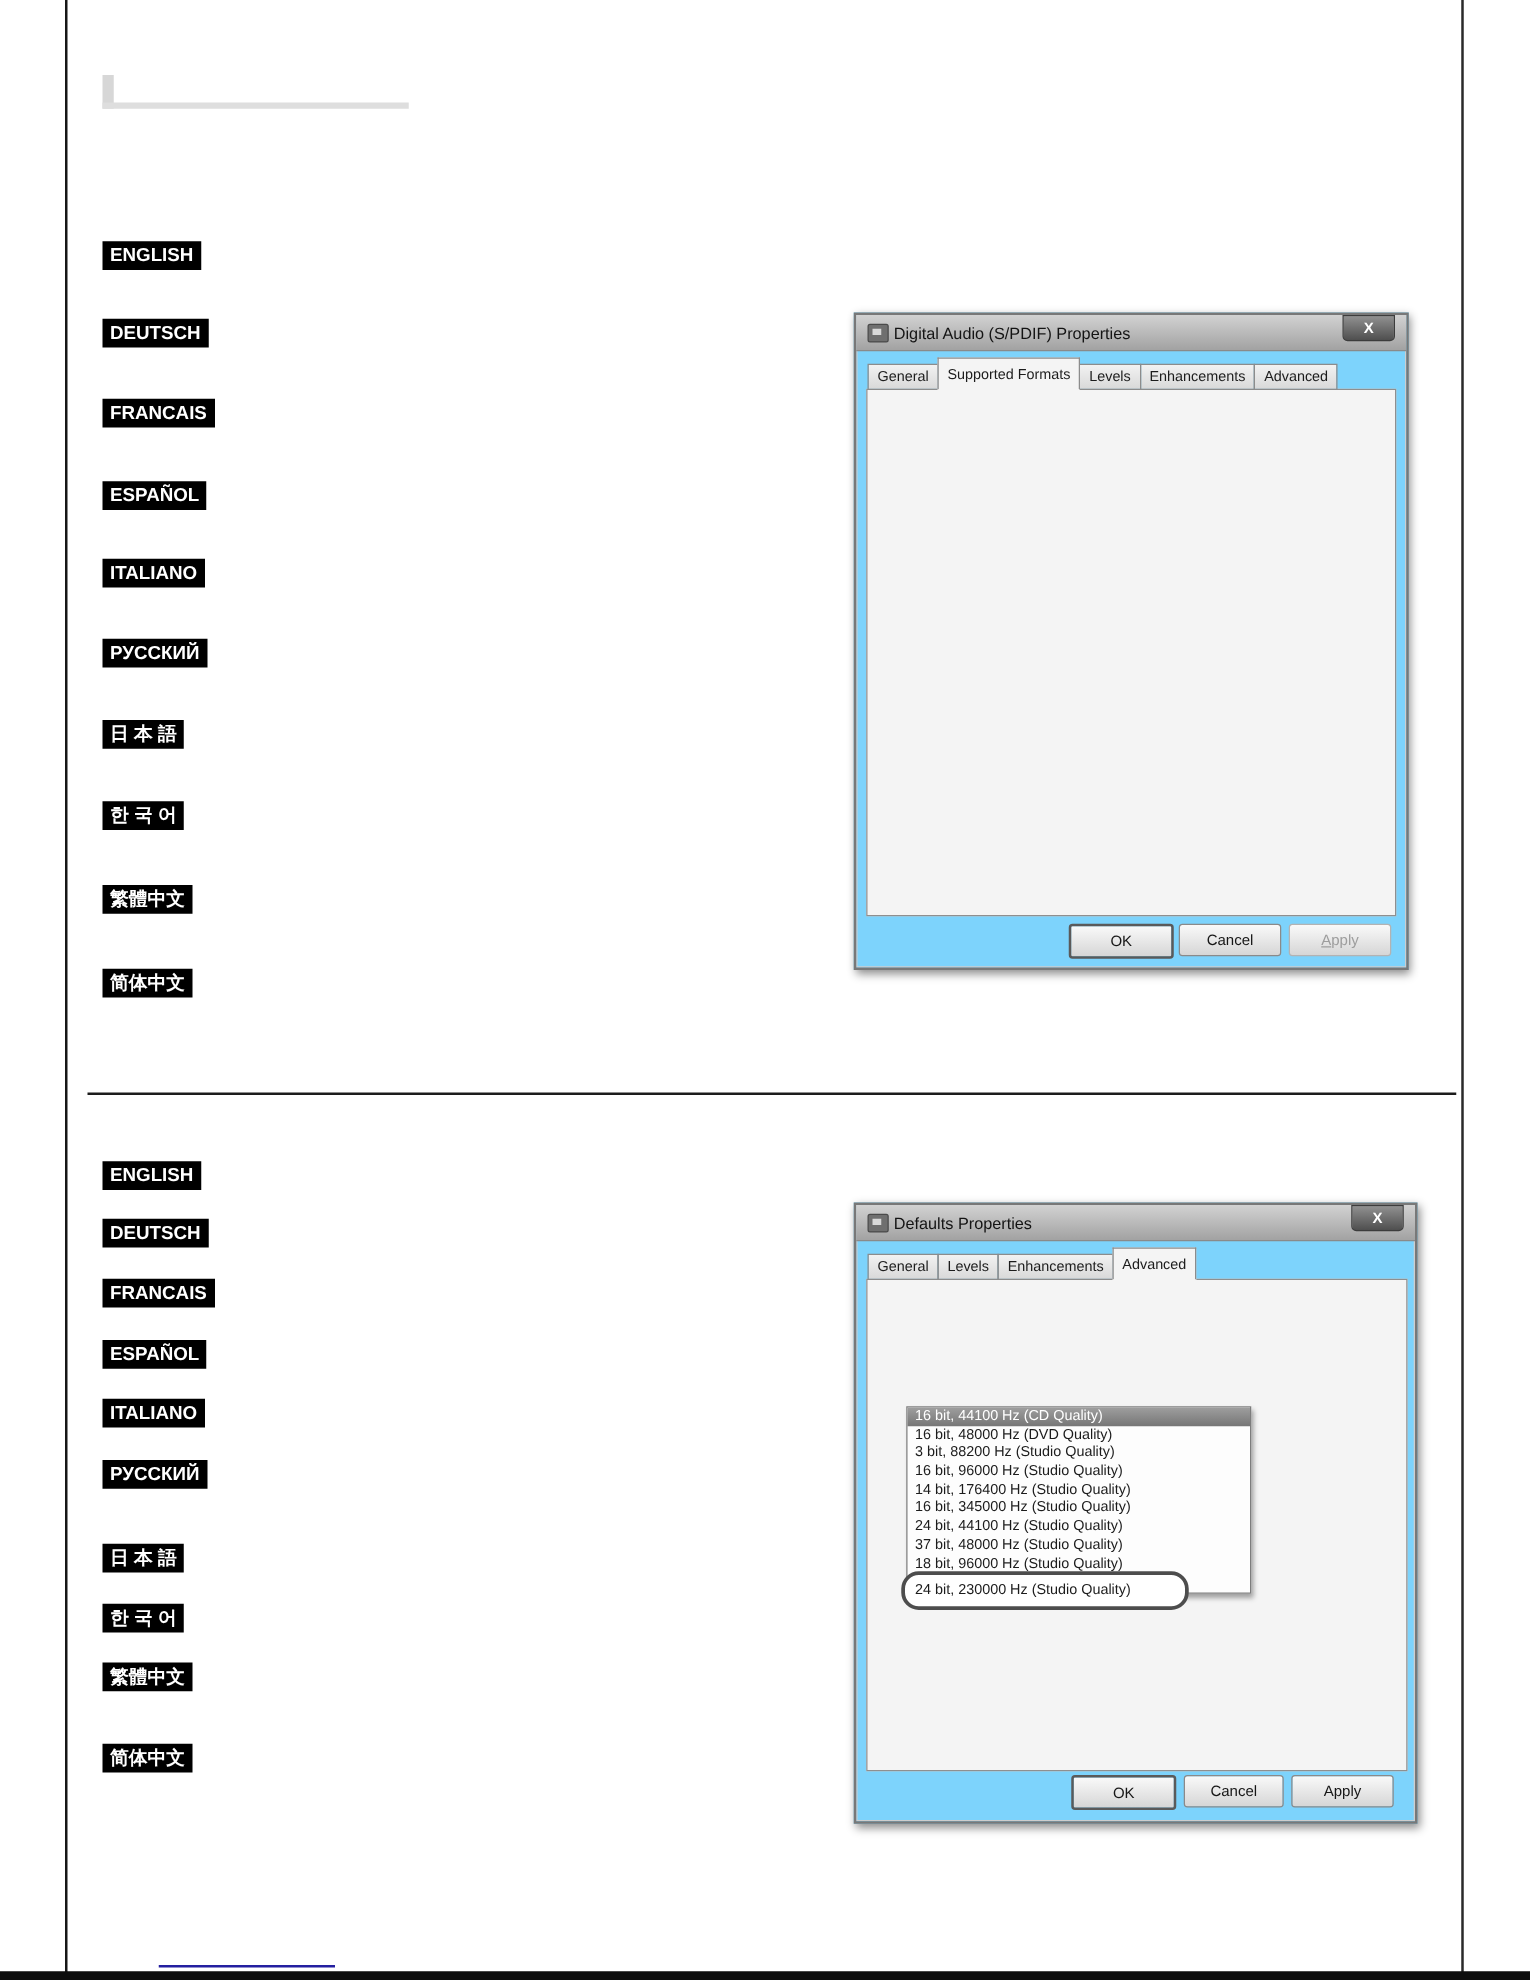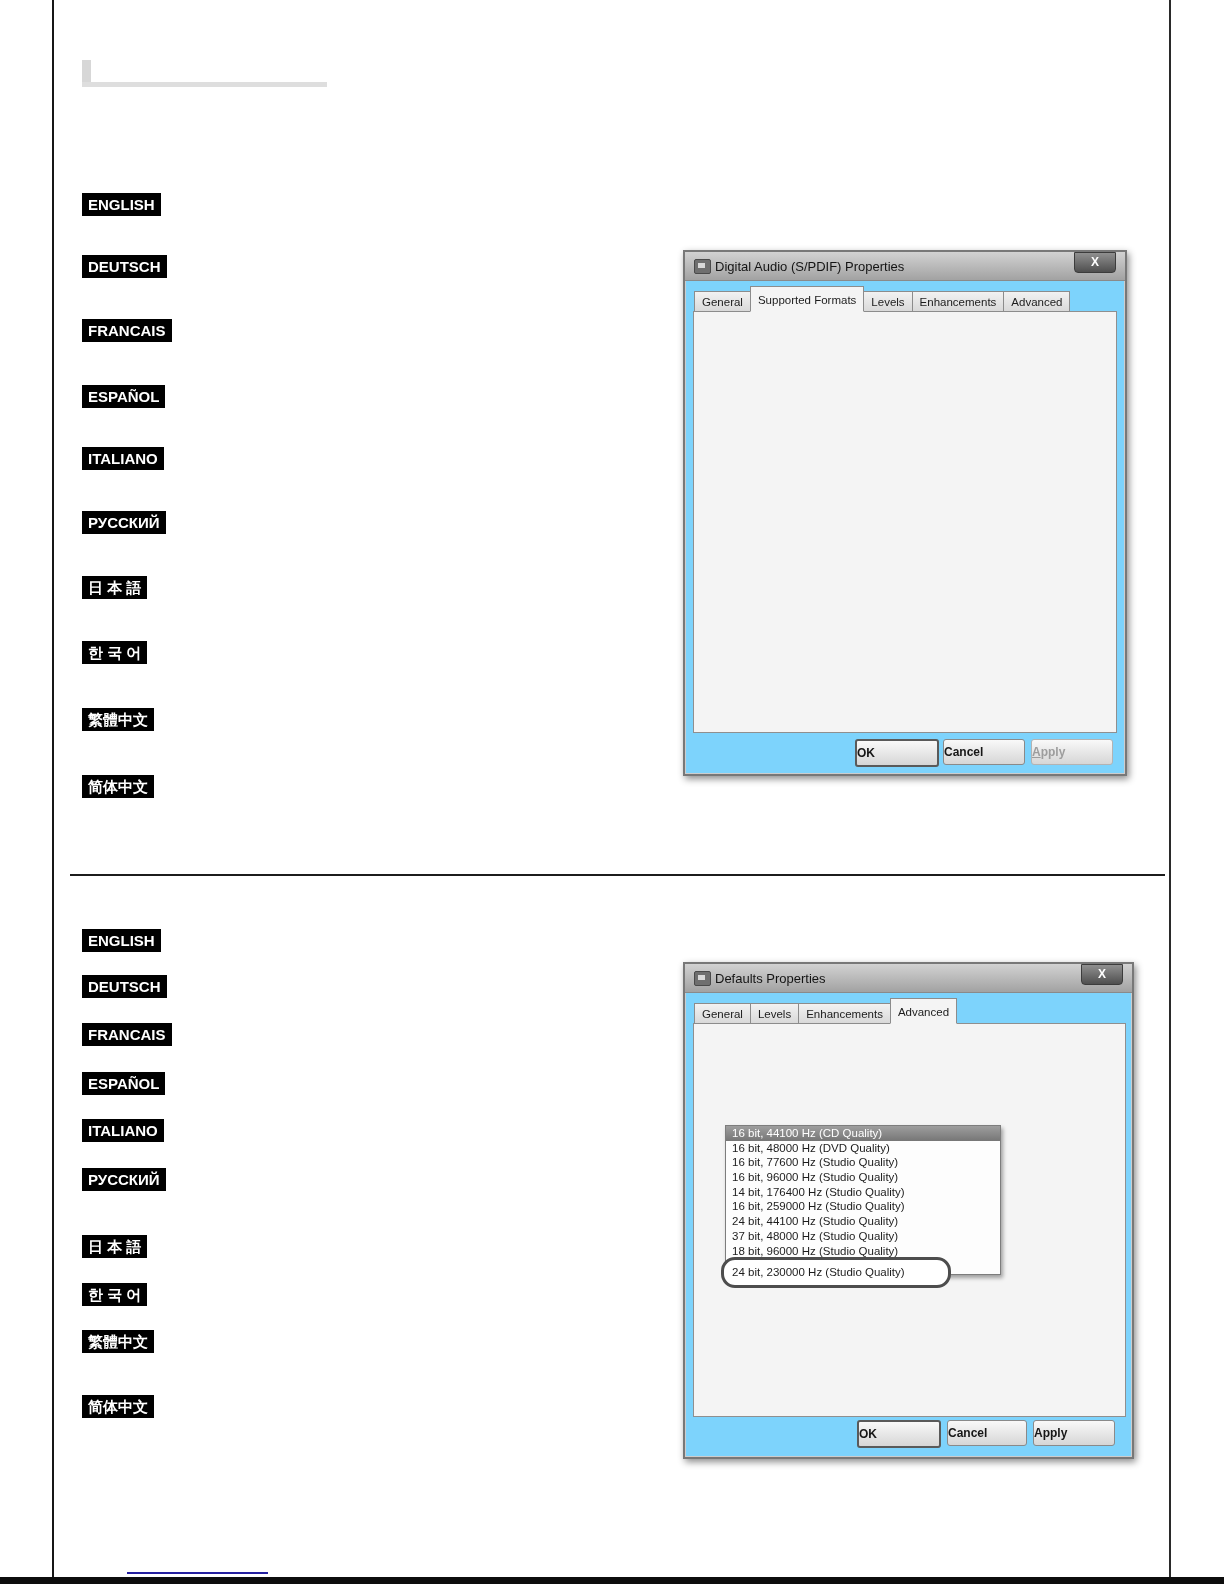--- a/index.html
+++ b/index.html
@@ -43,21 +43,21 @@
   .grouplabel{position:absolute;font-size:12px;background:#f4f4f4;padding:0 4px;color:#1c1c1c;white-space:nowrap;}
   .qtext{position:absolute;font-size:11px;line-height:16px;color:#1f1f1f;}
   .nowrap{white-space:nowrap;}
   .listbox{position:absolute;background:#fdfdfd;border:1px solid #bcbcbc;}
   .cbrow{display:flex;align-items:center;gap:7px;height:16px;margin:0 0 0 4px;}
   .cb{width:12px;height:12px;border:1px solid #8f8f8f;background:linear-gradient(#fff,#ededed);
       font-size:11px;line-height:11px;text-align:center;color:#2d2d2d;flex:0 0 auto;}
   .cb.checked::after{content:"✓";font-weight:bold;}
   .cblabel{font-size:12px;color:#1c1c1c;white-space:nowrap;}
   .btn{position:absolute;background:linear-gradient(#f9f9f9,#d6d6d6);border:1px solid #8a8a8a;
-       border-radius:3px;font-size:12px;color:#161616;display:flex;align-items:center;font-weight:bold;}
+       border-radius:3px;font-size:12px;color:#161616;display:flex;align-items:center;justify-content:center;}
   .btn.disabled{color:#9d9d9d;border-color:#b3b3b3;}
   .btn.focused{border:2px solid #5a5a5a;}
   .play{font-size:11px;margin-right:7px;color:#3f3f3f;}
   .u1::first-letter{text-decoration:underline;}
 
   
   .combo{position:absolute;background:linear-gradient(#f2f2f2,#dcdcdc);border:1px solid #7f7f7f;}
   .combo-text{position:absolute;left:6px;top:3px;font-size:11.5px;white-space:nowrap;color:#1a1a1a;}
   .combo-arrow{position:absolute;right:0;top:0;bottom:0;width:17px;border-left:1px solid #9a9a9a;
                display:flex;align-items:center;justify-content:center;font-size:8px;color:#333;}
@@ -215,24 +215,24 @@
       <span class="combo-arrow">▼</span>
     </div>
     <div class="btn" style="left:327px;top:137px;width:76px;height:24px;">
       <span class="play" style="color:#141414;">▶</span>
       <span>Test</span>
     </div>
 
     <div class="droplist" style="left:40px;top:161px;width:274px;height:148px;">
       <div class="dd-item hl">16 bit, 44100 Hz (CD Quality)</div>
       <div class="dd-item">16 bit, 48000 Hz (DVD Quality)</div>
-      <div class="dd-item">16 bit, 77600 Hz (Studio Quality)</div>
+      <div class="dd-item">3 bit, 88200 Hz (Studio Quality)</div>
       <div class="dd-item">16 bit, 96000 Hz (Studio Quality)</div>
       <div class="dd-item">14 bit, 176400 Hz (Studio Quality)</div>
-      <div class="dd-item">16 bit, 259000 Hz (Studio Quality)</div>
+      <div class="dd-item">16 bit, 345000 Hz (Studio Quality)</div>
       <div class="dd-item">24 bit, 44100 Hz (Studio Quality)</div>
       <div class="dd-item">37 bit, 48000 Hz (Studio Quality)</div>
       <div class="dd-item">18 bit, 96000 Hz (Studio Quality)</div>
     </div>
 
     <div class="oval" style="left:36px;top:293px;width:216px;height:25px;">
       <span class="dd-item" style="padding-left:0;">24 bit, 230000 Hz (Studio Quality)</span>
     </div>
 
     <div class="btn disabled" style="left:29px;top:408px;width:128px;height:23px;">

